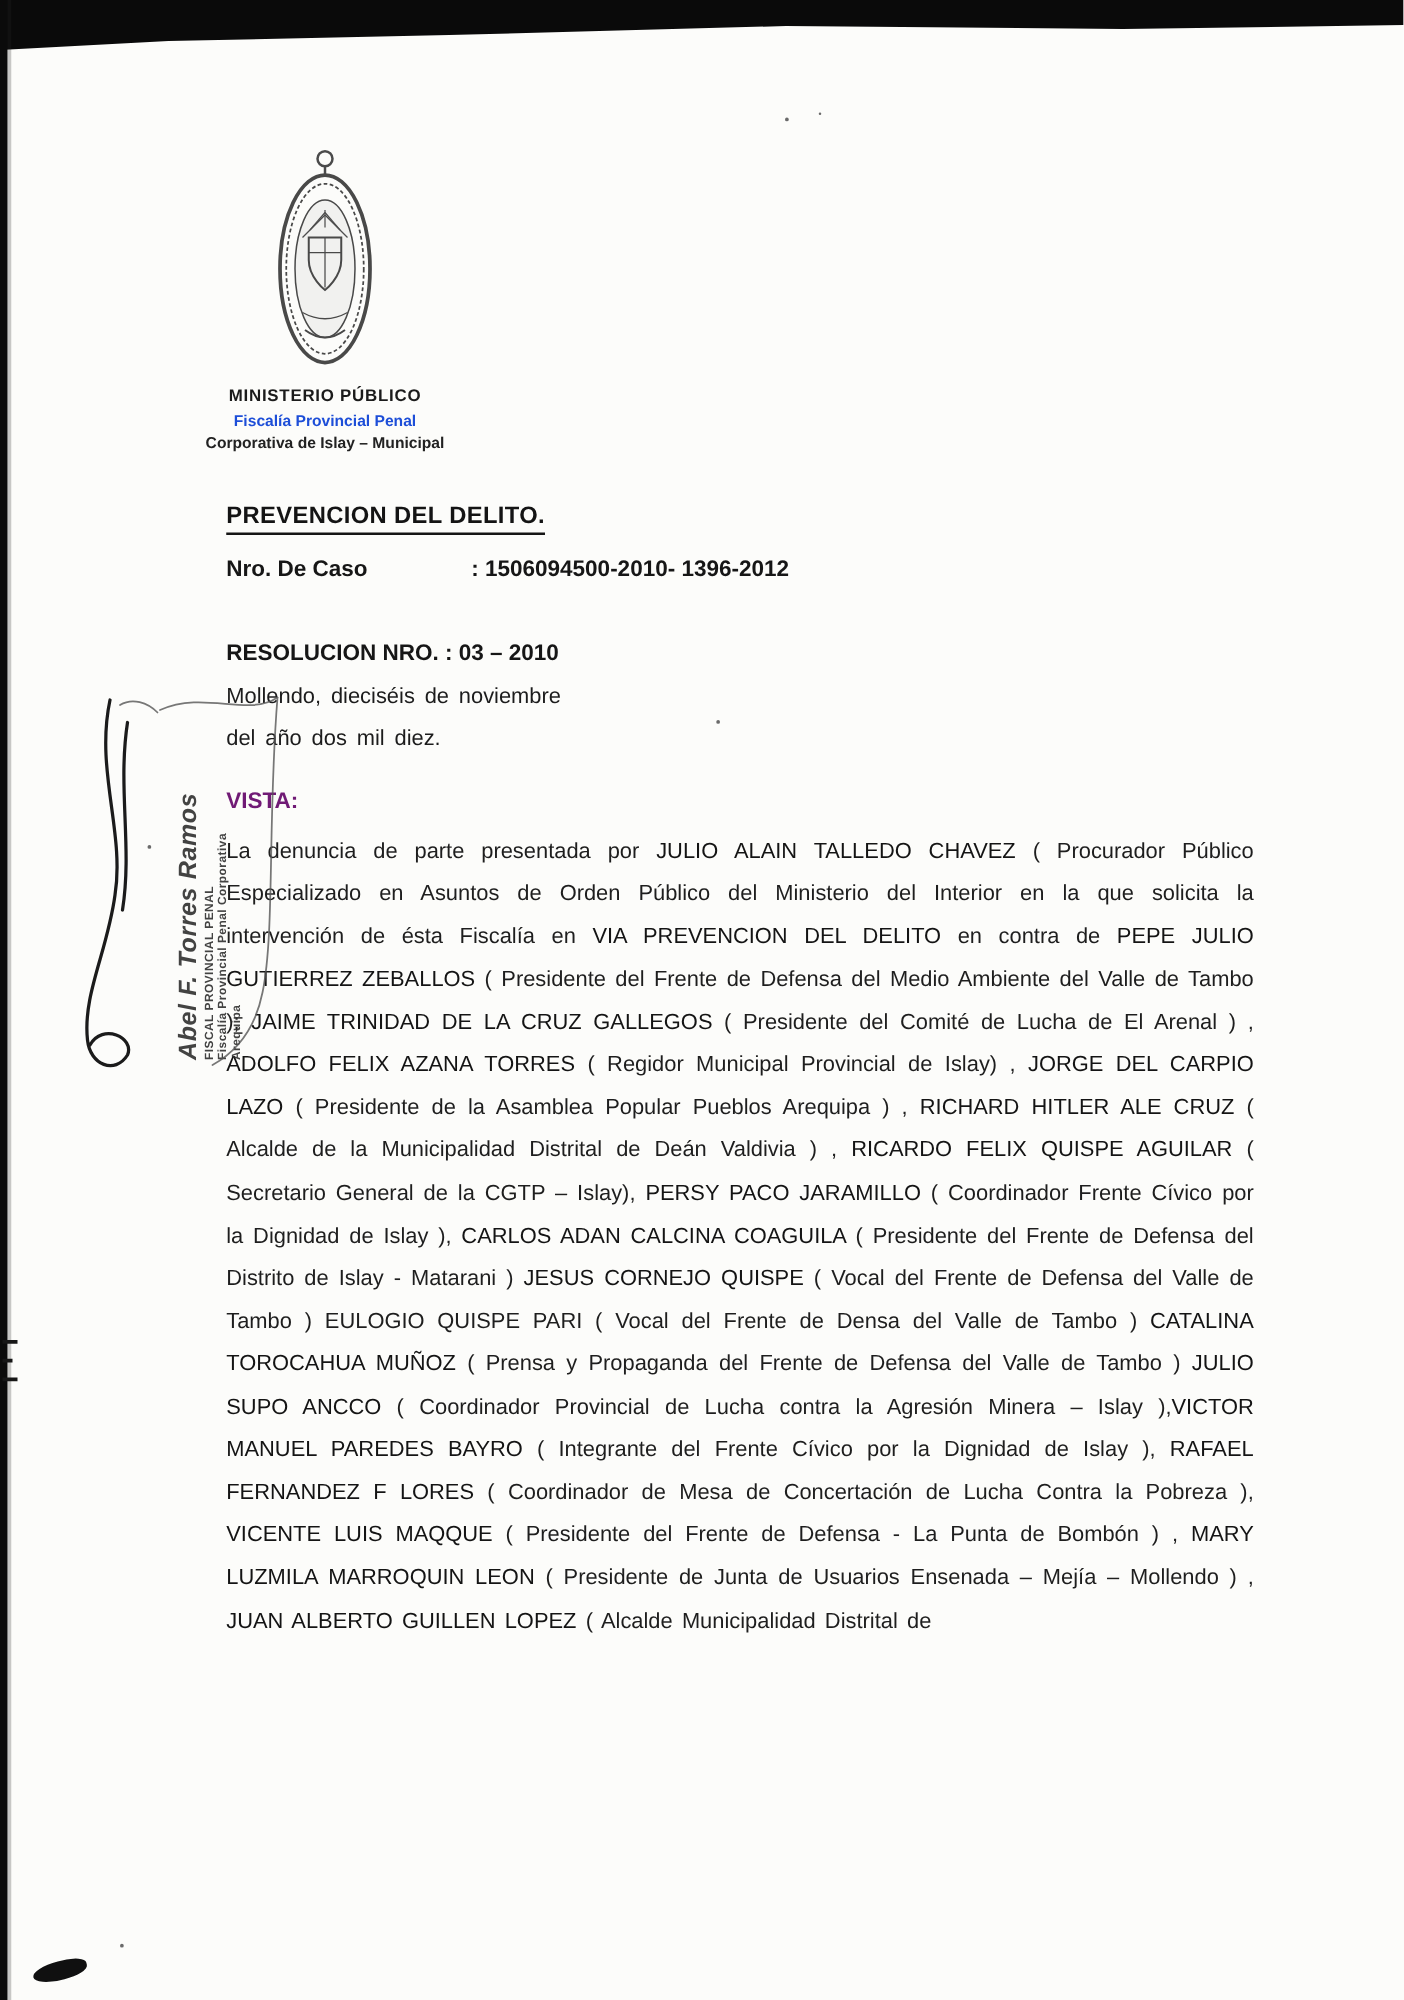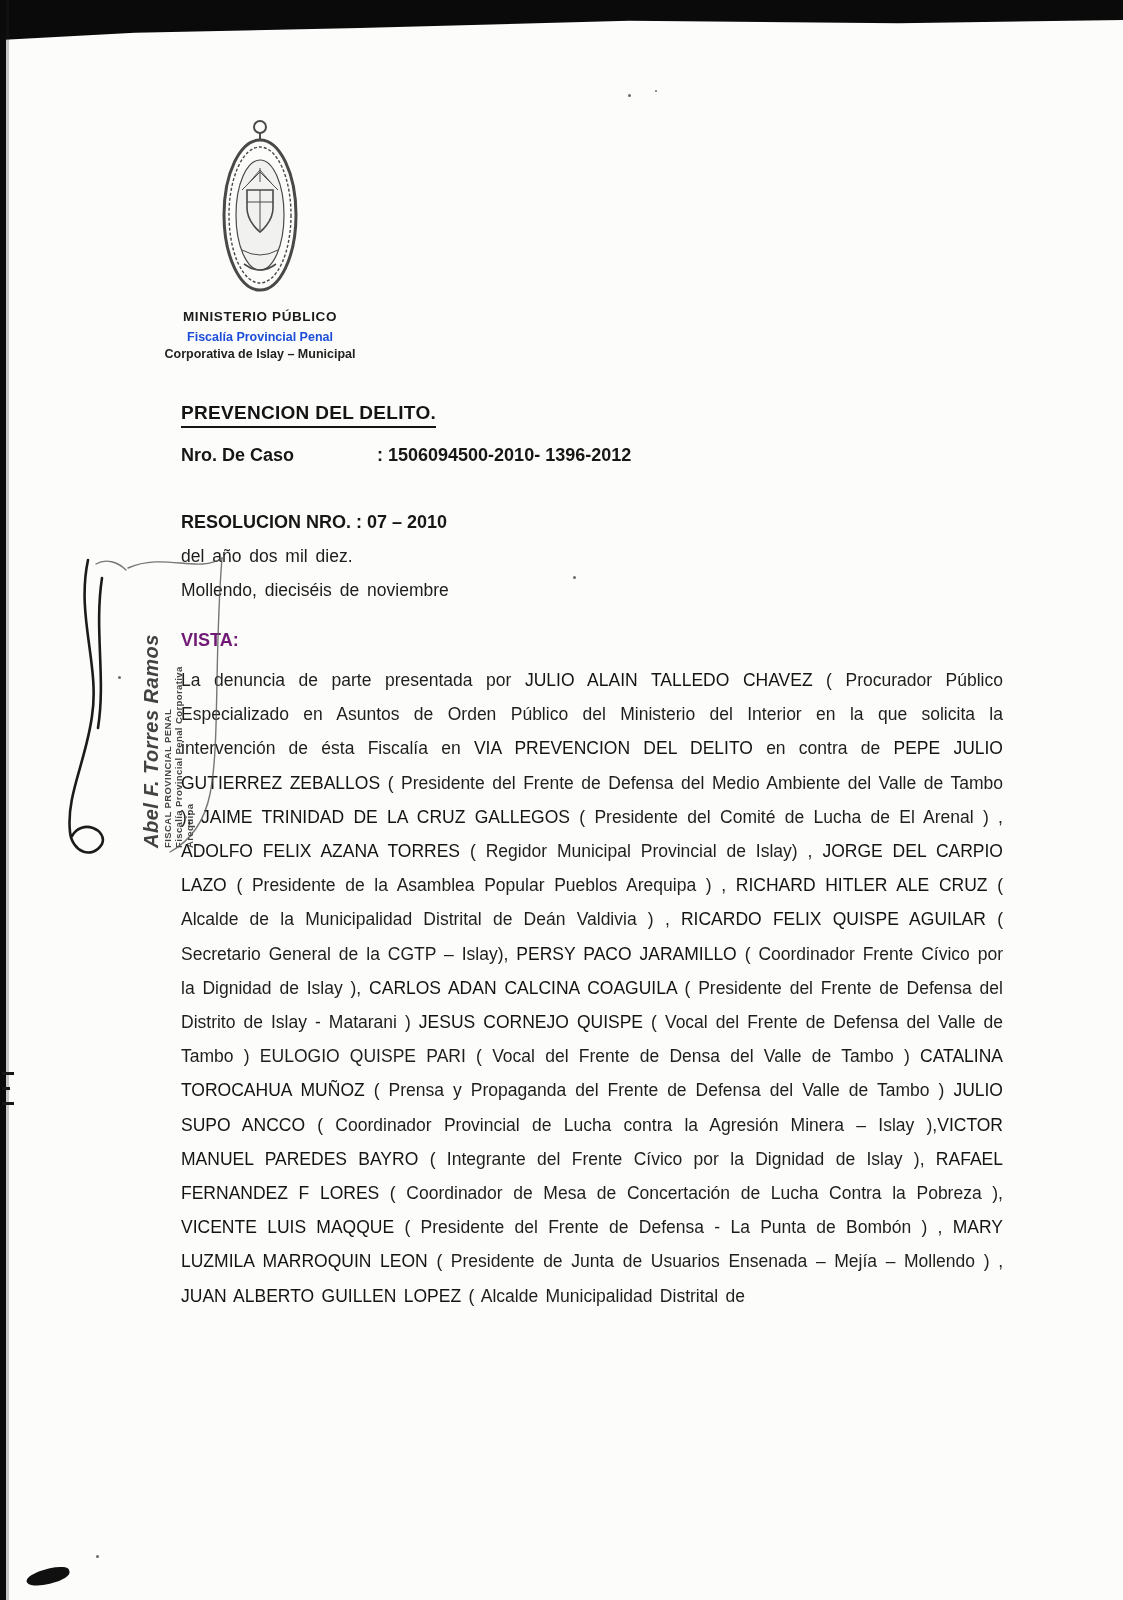--- a/index.html
+++ b/index.html
@@ -100,23 +100,23 @@
   </header>
 
   <main class="content">
     <div>
       <span class="doc-title">PREVENCION DEL DELITO.</span>
     </div>
     <div class="case-line">
       <span class="case-label">Nro. De  Caso</span>
       <span>: 1506094500-2010-  1396-2012</span>
     </div>
-    <div class="resolution">RESOLUCION  NRO. : 07 – 2010</div>
+    <div class="resolution">RESOLUCION  NRO. : 03 – 2010</div>
+    <div class="dateline">Mollendo,  dieciséis de  noviembre</div>
     <div class="dateline">del año dos mil diez.</div>
-    <div class="dateline">Mollendo,  dieciséis de  noviembre</div>
     <div class="vista">VISTA:</div>
     <p class="body-par"><span>La denuncia de parte presentada por </span><span class="b">JULIO ALAIN TALLEDO CHAVEZ</span><span> ( Procurador Público Especializado en Asuntos de Orden Público del Ministerio del Interior en la que solicita la intervención de ésta Fiscalía en </span><span class="b">VIA PREVENCION DEL DELITO</span><span> en contra de </span><span class="b">PEPE JULIO GUTIERREZ ZEBALLOS</span><span> ( Presidente del Frente de Defensa del Medio Ambiente del Valle de Tambo ); </span><span class="b">JAIME TRINIDAD DE LA CRUZ GALLEGOS</span><span> ( Presidente del Comité de Lucha de El Arenal ) , </span><span class="b">ADOLFO FELIX AZANA TORRES</span><span> ( Regidor Municipal Provincial de Islay) , </span><span class="b">JORGE DEL CARPIO LAZO</span><span> ( Presidente de la Asamblea Popular Pueblos Arequipa ) , </span><span class="b">RICHARD HITLER ALE CRUZ</span><span> ( Alcalde de la Municipalidad Distrital de Deán Valdivia ) , </span><span class="b">RICARDO FELIX QUISPE AGUILAR</span><span> ( Secretario General de la CGTP – Islay), </span><span class="b">PERSY PACO JARAMILLO</span><span> ( Coordinador Frente Cívico por la Dignidad de Islay ), </span><span class="b">CARLOS ADAN CALCINA COAGUILA</span><span> ( Presidente del Frente de Defensa del Distrito de Islay - Matarani ) </span><span class="b">JESUS CORNEJO QUISPE</span><span> ( Vocal del Frente de Defensa del Valle de Tambo ) EULOGIO QUISPE PARI ( Vocal del Frente de Densa del Valle de Tambo ) </span><span class="b">CATALINA TOROCAHUA MUÑOZ</span><span> ( Prensa y Propaganda del Frente de Defensa del Valle de Tambo ) </span><span class="b">JULIO SUPO ANCCO</span><span> ( Coordinador Provincial de Lucha contra la Agresión Minera – Islay ),</span><span class="b">VICTOR MANUEL PAREDES BAYRO</span><span> ( Integrante del Frente Cívico por la Dignidad de Islay ), </span><span class="b">RAFAEL FERNANDEZ F LORES</span><span> ( Coordinador de Mesa de Concertación de Lucha Contra la Pobreza ), </span><span class="b">VICENTE LUIS MAQQUE</span><span> ( Presidente del Frente de Defensa - La Punta de Bombón ) , </span><span class="b">MARY LUZMILA MARROQUIN LEON</span><span> ( Presidente de Junta de Usuarios Ensenada – Mejía – Mollendo ) , </span><span class="b">JUAN ALBERTO GUILLEN LOPEZ</span><span> ( Alcalde Municipalidad Distrital de</span></p>
   </main>
 
   <svg class="signature" width="200" height="340" viewBox="0 0 200 340">
     <g fill="none" stroke="#1b1b1b" stroke-width="2.6" stroke-linecap="round">
       <path d="M52 14 C40 70 64 120 56 170 C50 215 30 250 34 286 C36 306 56 314 66 298 C72 284 46 272 36 290"></path>
       <path d="M66 32 C58 84 70 132 62 182"></path>
     </g>
     <g fill="none" stroke="#555" stroke-width="1.4" stroke-linecap="round" opacity="0.8">

